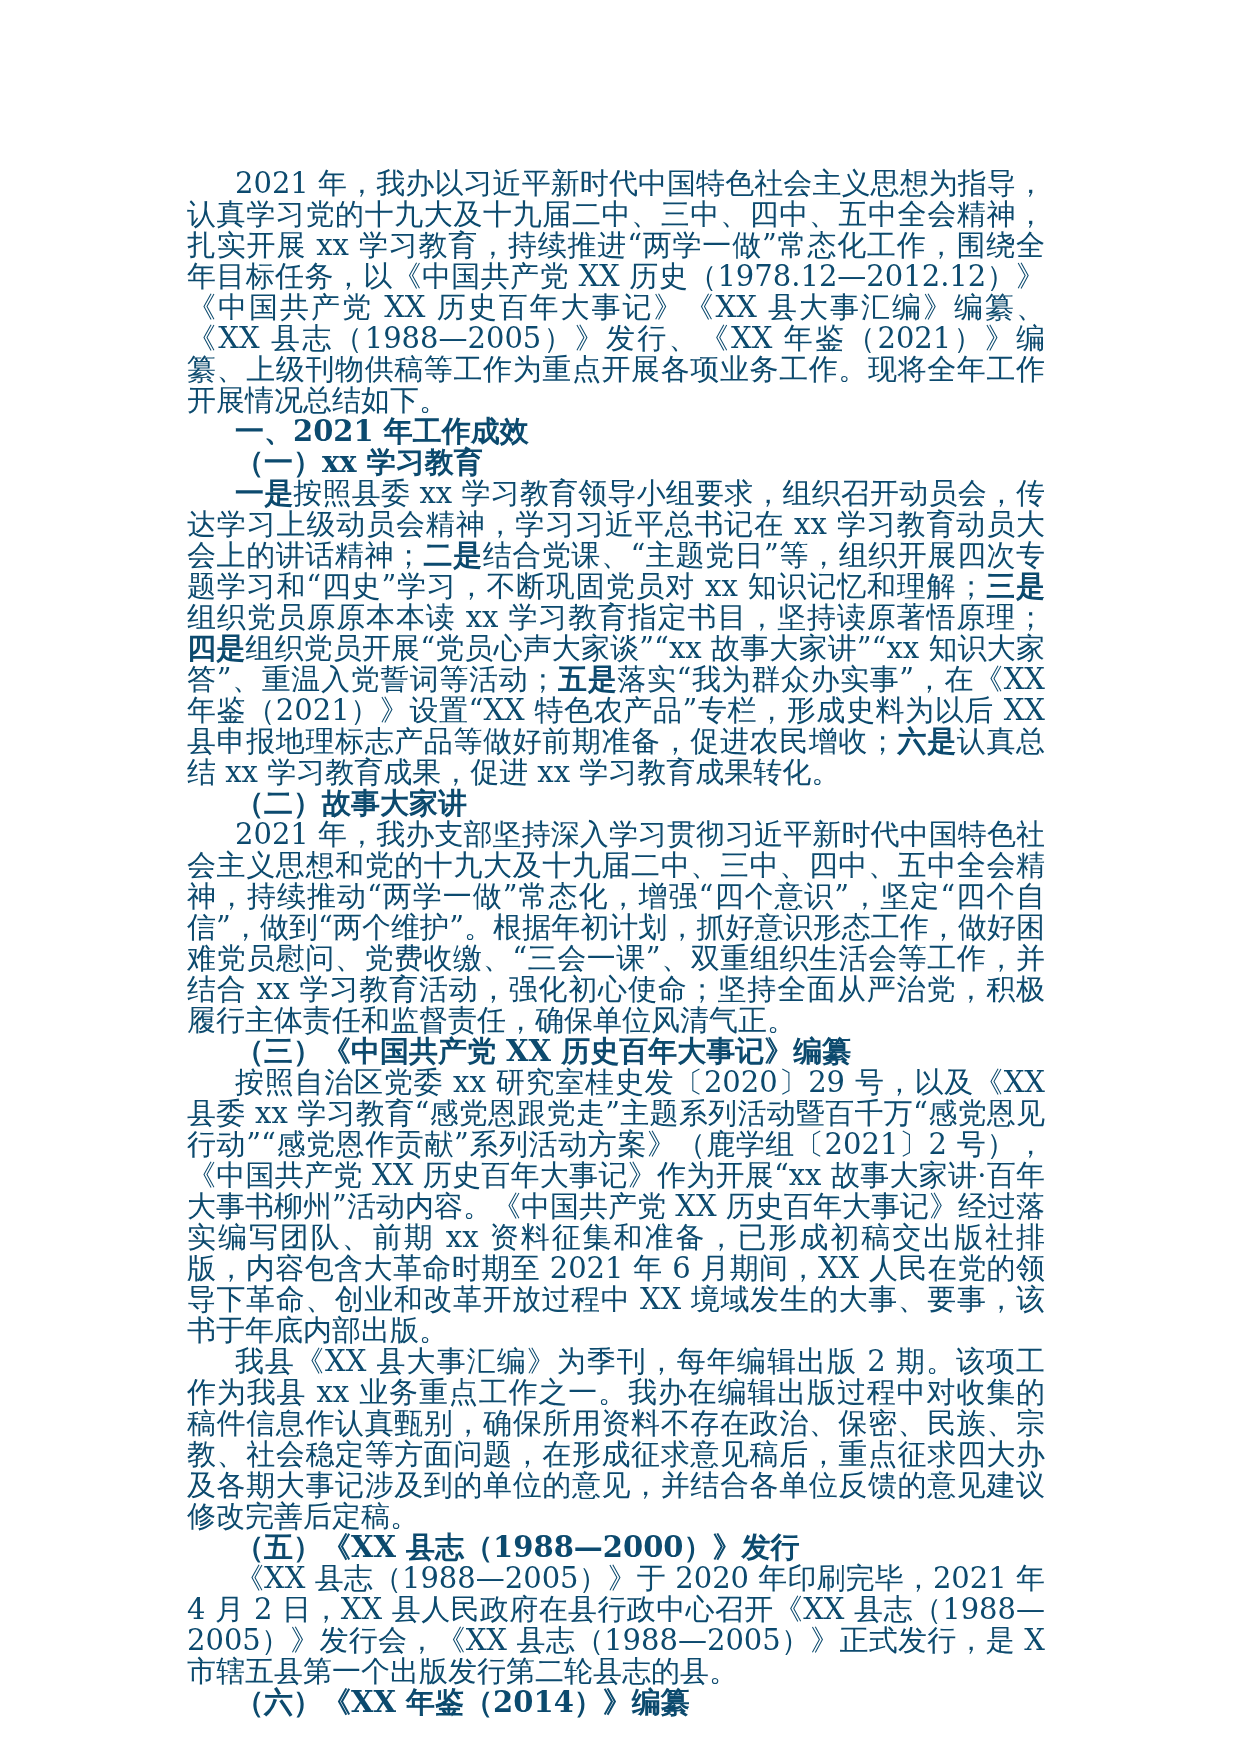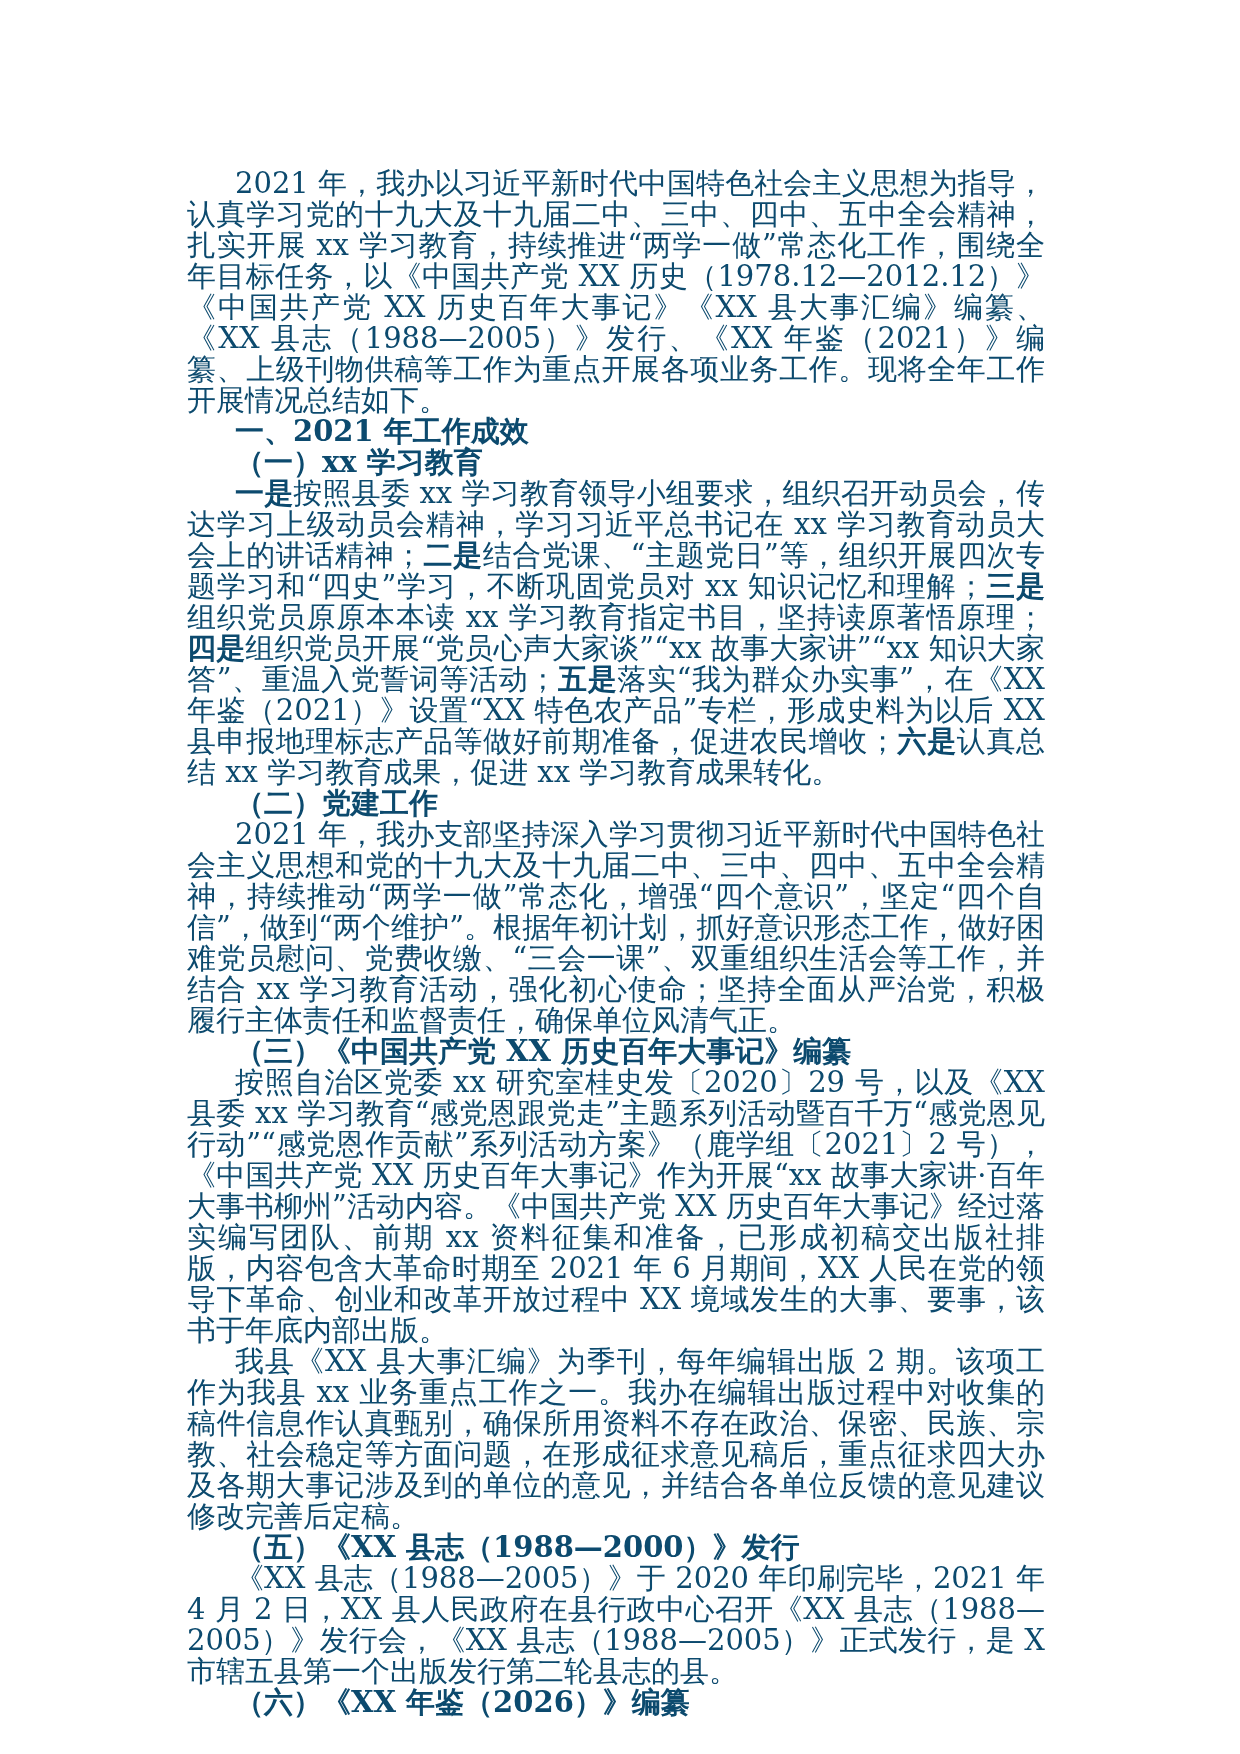--- a/index.html
+++ b/index.html
@@ -39,22 +39,22 @@
 </style>
 </head>
 <body>
 
 <div class="page">
   <div class="doc">
       <p class="body"><span>2021 年，我办以习近平新时代中国特色社会主义思想为指导，认真学习党的十九大及十九届二中、三中、四中、五中全会精神，扎实开展 xx 学习教育，持续推进“两学一做”常态化工作，围绕全年目标任务，以《中国共产党 XX 历史（1978.12—2012.12）》《中国共产党 XX 历史百年大事记》《XX 县大事汇编》编纂、《XX 县志（1988—2005）》发行、《XX 年鉴（2021）》编纂、上级刊物供稿等工作为重点开展各项业务工作。现将全年工作开展情况总结如下。</span></p>
       <p class="heading"><span class="bold">一、2021 年工作成效</span></p>
       <p class="heading"><span class="bold">（一）xx 学习教育</span></p>
       <p class="body"><span class="bold">一是</span><span>按照县委 xx 学习教育领导小组要求，组织召开动员会，传达学习上级动员会精神，学习习近平总书记在 xx 学习教育动员大会上的讲话精神；</span><span class="bold">二是</span><span>结合党课、“主题党日”等，组织开展四次专题学习和“四史”学习，不断巩固党员对 xx 知识记忆和理解；</span><span class="bold">三是</span><span>组织党员原原本本读 xx 学习教育指定书目，坚持读原著悟原理；</span><span class="bold">四是</span><span>组织党员开展“党员心声大家谈”“xx 故事大家讲”“xx 知识大家答”、重温入党誓词等活动；</span><span class="bold">五是</span><span>落实“我为群众办实事”，在《XX 年鉴（2021）》设置“XX 特色农产品”专栏，形成史料为以后 XX 县申报地理标志产品等做好前期准备，促进农民增收；</span><span class="bold">六是</span><span>认真总结 xx 学习教育成果，促进 xx 学习教育成果转化。</span></p>
-      <p class="heading"><span class="bold">（二）党建工作</span></p>
+      <p class="heading"><span class="bold">（二）故事大家讲</span></p>
       <p class="body"><span>2021 年，我办支部坚持深入学习贯彻习近平新时代中国特色社会主义思想和党的十九大及十九届二中、三中、四中、五中全会精神，持续推动“两学一做”常态化，增强“四个意识”，坚定“四个自信”，做到“两个维护”。根据年初计划，抓好意识形态工作，做好困难党员慰问、党费收缴、“三会一课”、双重组织生活会等工作，并结合 xx 学习教育活动，强化初心使命；坚持全面从严治党，积极履行主体责任和监督责任，确保单位风清气正。</span></p>
       <p class="heading"><span class="bold">（三）《中国共产党 XX 历史百年大事记》编纂</span></p>
       <p class="body"><span>按照自治区党委 xx 研究室桂史发〔2020〕29 号，以及《XX 县委 xx 学习教育“感党恩跟党走”主题系列活动暨百千万“感党恩见行动”“感党恩作贡献”系列活动方案》（鹿学组〔2021〕2 号），《中国共产党 XX 历史百年大事记》作为开展“xx 故事大家讲·百年大事书柳州”活动内容。《中国共产党 XX 历史百年大事记》经过落实编写团队、前期 xx 资料征集和准备，已形成初稿交出版社排版，内容包含大革命时期至 2021 年 6 月期间，XX 人民在党的领导下革命、创业和改革开放过程中 XX 境域发生的大事、要事，该书于年底内部出版。</span></p>
       <p class="body"><span>我县《XX 县大事汇编》为季刊，每年编辑出版 2 期。该项工作为我县 xx 业务重点工作之一。我办在编辑出版过程中对收集的稿件信息作认真甄别，确保所用资料不存在政治、保密、民族、宗教、社会稳定等方面问题，在形成征求意见稿后，重点征求四大办及各期大事记涉及到的单位的意见，并结合各单位反馈的意见建议修改完善后定稿。</span></p>
       <p class="heading"><span class="bold">（五）《XX 县志（1988—2000）》发行</span></p>
       <p class="body"><span>《XX 县志（1988—2005）》于 2020 年印刷完毕，2021 年 4 月 2 日，XX 县人民政府在县行政中心召开《XX 县志（1988—2005）》发行会，《XX 县志（1988—2005）》正式发行，是 X 市辖五县第一个出版发行第二轮县志的县。</span></p>
-      <p class="heading"><span class="bold">（六）《XX 年鉴（2026）》编纂</span></p>
+      <p class="heading"><span class="bold">（六）《XX 年鉴（2014）》编纂</span></p>
     </div>
 </div>
 
 </body></html>

